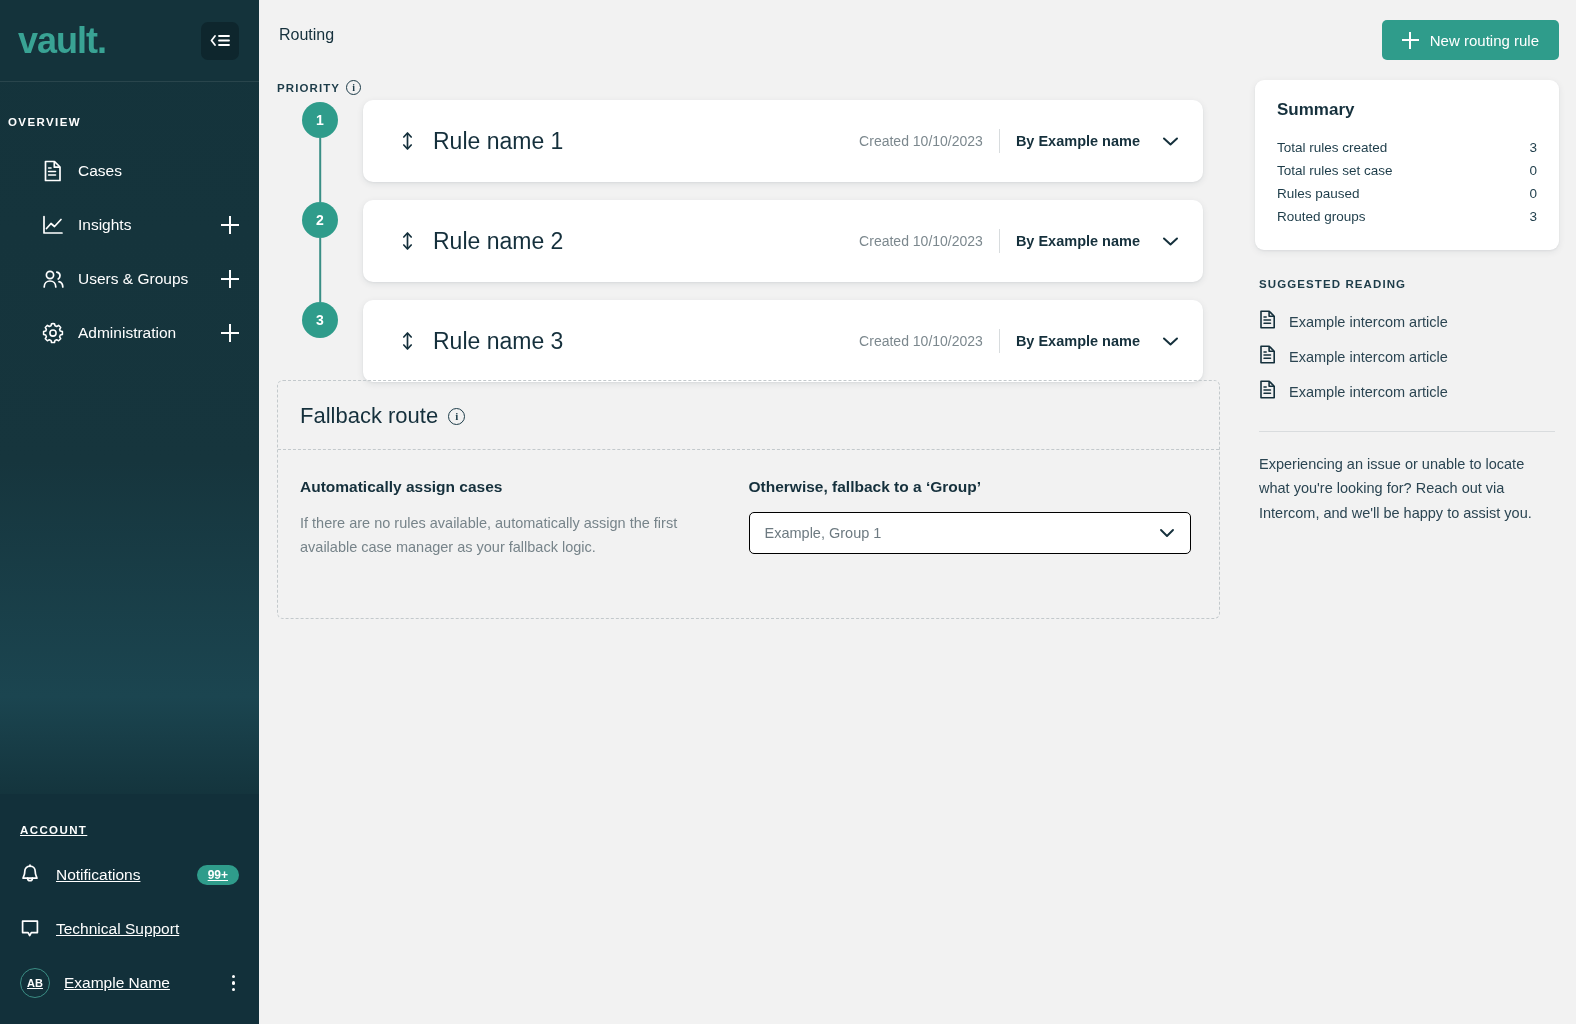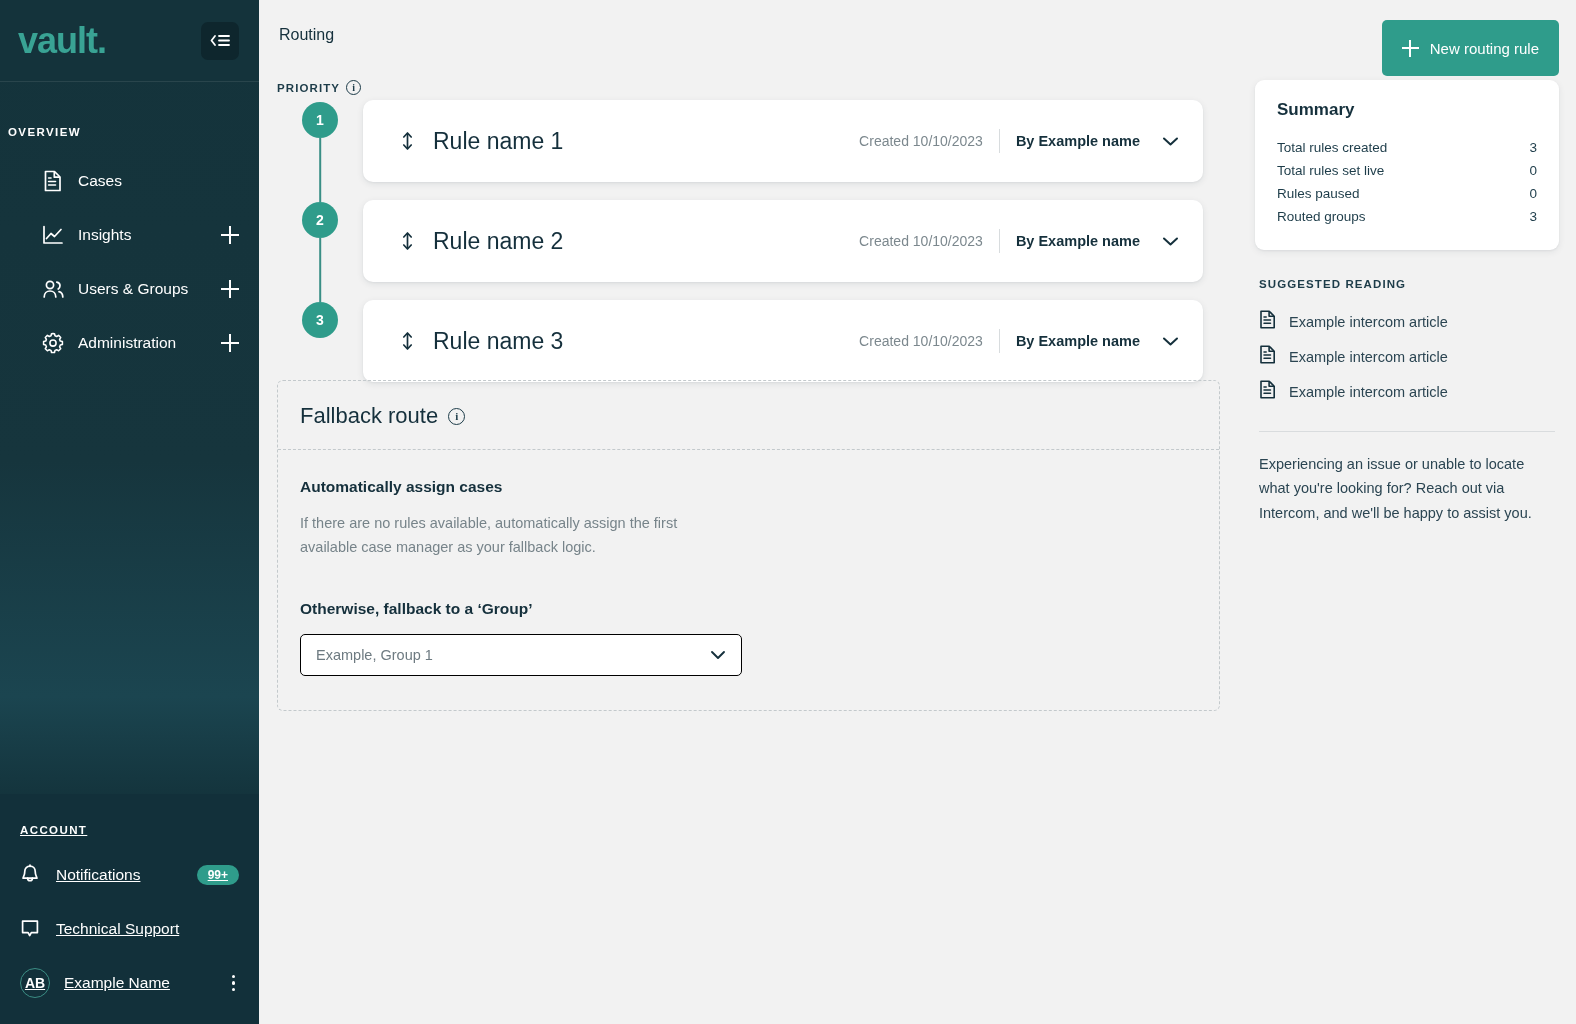--- a/index.html
+++ b/index.html
@@ -24,21 +24,21 @@
   }
   .logo { font-size: 36px; font-weight: 700; color: #39a394; letter-spacing: -1px; line-height: 1; }
   .collapse-btn {
     width: 38px; height: 38px; border-radius: 7px; background: #0e262d;
     display: flex; align-items: center; justify-content: center; cursor: pointer; gap: 3px;
   }
   .sb-section-label {
     font-size: 11.5px; font-weight: 700; letter-spacing: 1.4px; color: #ffffff;
     padding: 0 0 0 20px;
   }
-  .overview-label { margin-top: 44px; margin-bottom: 16px; padding-left: 8px; }
+  .overview-label { margin-top: 34px; margin-bottom: 16px; padding-left: 8px; }
   .nav { display: flex; flex-direction: column; padding-left: 22px; }
   .nav-item {
     display: flex; align-items: center; height: 54px; padding: 0 20px 0 20px;
     cursor: pointer; position: relative;
   }
   .nav-item .ic { width: 26px; display: flex; align-items: center; justify-content: flex-start; flex: 0 0 26px; }
   .nav-item .lbl { font-size: 15.5px; color: #fff; margin-left: 10px; flex: 1; }
   .plus-ic { width: 18px; height: 18px; position: relative; flex: 0 0 18px; cursor: pointer; }
   .plus-ic:before, .plus-ic:after {
     content: ""; position: absolute; background: #fff;
@@ -48,30 +48,30 @@
   .sb-spacer { flex: 1 1 auto; }
   .sb-bottom { background: #12303a; padding-bottom: 14px; text-decoration: underline; }
   .account-label { padding-top: 30px; margin-bottom: 12px; }
   .badge {
     background: #2f9c8b; color: #fff; font-size: 12px; font-weight: 600;
     border-radius: 12px; padding: 4px 11px; line-height: 1;
   }
   .avatar {
     width: 30px; height: 30px; border-radius: 50%; border: 1.5px solid #3b8d84;
     display: flex; align-items: center; justify-content: center;
-    font-size: 14px; font-weight: 700; color: #fff; flex: 0 0 30px;
+    font-size: 11px; font-weight: 700; color: #fff; flex: 0 0 30px;
   }
   .kebab { display: flex; flex-direction: column; gap: 3px; cursor: pointer; padding: 4px; }
   .kebab i { width: 3.5px; height: 3.5px; border-radius: 50%; background: #fff; display: block; }
 
   
   .main { flex: 1 1 auto; position: relative; background: #f2f2f2; height: 1024px; overflow: hidden; }
   .page-title { position: absolute; left: 20px; top: 26px; font-size: 16px; color: #15303c; font-weight: 400; }
   .new-rule-btn {
-    position: absolute; right: 17px; top: 20px; height: 56px;
+    position: absolute; right: 17px; top: 20px; height: 40px;
     background: #2f9c8b; color: #fff; border: none; border-radius: 5px;
     display: flex; align-items: center; gap: 11px; padding: 4px 20px;
     font-size: 15px; font-family: inherit; cursor: pointer;
   }
   .btn-plus { width: 17px; height: 17px; position: relative; flex: 0 0 17px; }
   .btn-plus:before, .btn-plus:after { content: ""; position: absolute; background: #fff; }
   .btn-plus:before { left: 0; top: 7.5px; width: 17px; height: 2px; }
   .btn-plus:after { top: 0; left: 7.5px; height: 17px; width: 2px; }
 
   .priority-head {
@@ -111,21 +111,21 @@
   .rule-by { font-size: 14.5px; color: #15303c; font-weight: 700; }
   .chev { margin-left: 22px; cursor: pointer; display: flex; align-items: center; }
 
   
   .fallback {
     position: absolute; left: 18px; top: 380px; width: 943px;
     border: 1.4px dashed #c3c9cc; border-radius: 6px; background: transparent;
   }
   .fb-head { padding: 22px 22px 20px 22px; border-bottom: 1.4px dashed #c3c9cc; display: flex; align-items: center; gap: 10px; }
   .fb-title { font-size: 22px; color: #15303c; }
-  .fb-body { display: flex; padding: 28px 22px 34px 22px; gap: 16px; flex-direction: column; }
+  .fb-body { display: flex; padding: 28px 22px 34px 22px; gap: 0; }
   .fb-col { width: 50%; padding-right: 40px; }
   .fb-col:last-child { padding-right: 0; }
   .fb-h { font-size: 15.5px; font-weight: 700; color: #15303c; margin-bottom: 16px; }
   .fb-p { font-size: 14.5px; color: #77848a; line-height: 1.65; margin-bottom: 24px; }
   .toggle-row { display: flex; align-items: center; gap: 13px; }
   .toggle {
     width: 46px; height: 25px; border-radius: 13px; background: #2f9c8b;
     position: relative; cursor: pointer; flex: 0 0 46px;
   }
   .toggle .knob {
@@ -389,21 +389,21 @@
 
     <div class="rail">
 
       <div class="summary-card">
         <div class="summary-title">Summary</div>
         <div class="sum-row">
           <span class="sum-k">Total rules created</span>
           <span class="sum-v">3</span>
         </div>
         <div class="sum-row">
-          <span class="sum-k">Total rules set live</span>
+          <span class="sum-k">Total rules set case</span>
           <span class="sum-v">0</span>
         </div>
         <div class="sum-row">
           <span class="sum-k">Rules paused</span>
           <span class="sum-v">0</span>
         </div>
         <div class="sum-row">
           <span class="sum-k">Routed groups</span>
           <span class="sum-v">3</span>
         </div>

